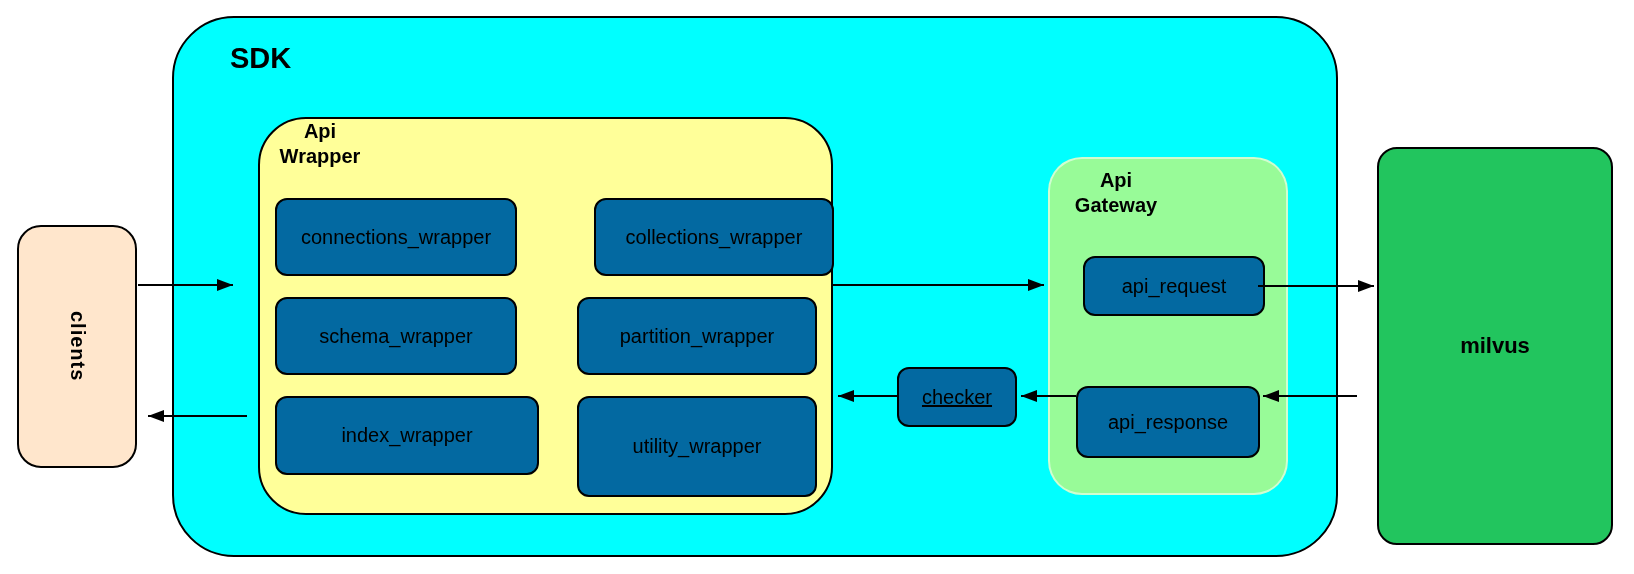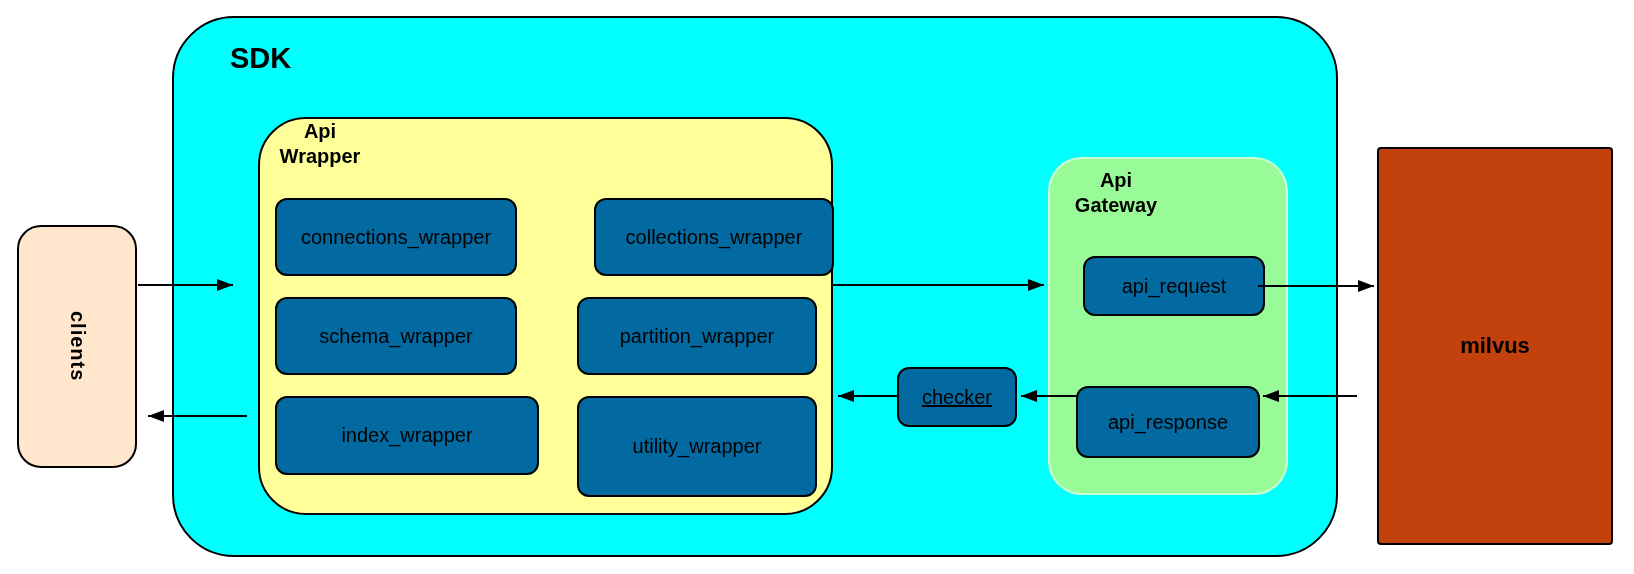--- a/index.html
+++ b/index.html
@@ -39,21 +39,21 @@
   .gateway{
     left:1048px;top:157px;width:240px;height:338px;
     background:#98fb98;border:2px solid rgba(255,255,255,0.55);border-radius:34px;
   }
   .gateway-label{
     position:absolute;left:1054px;top:168px;width:124px;
     font-size:20px;font-weight:bold;line-height:25px;text-align:center;
   }
   .milvus{
     left:1377px;top:147px;width:236px;height:398px;
-    background:#c2410c;border:2px solid #000;border-radius:4px;
+    background:#22c55e;border:2px solid #000;border-radius:20px;
     display:flex;align-items:center;justify-content:center;
     font-size:22px;font-weight:bold;
   }
   .arrows{position:absolute;left:0;top:0;pointer-events:none;}
 </style>
 </head>
 <body>
 
 <div class="canvas">
 

